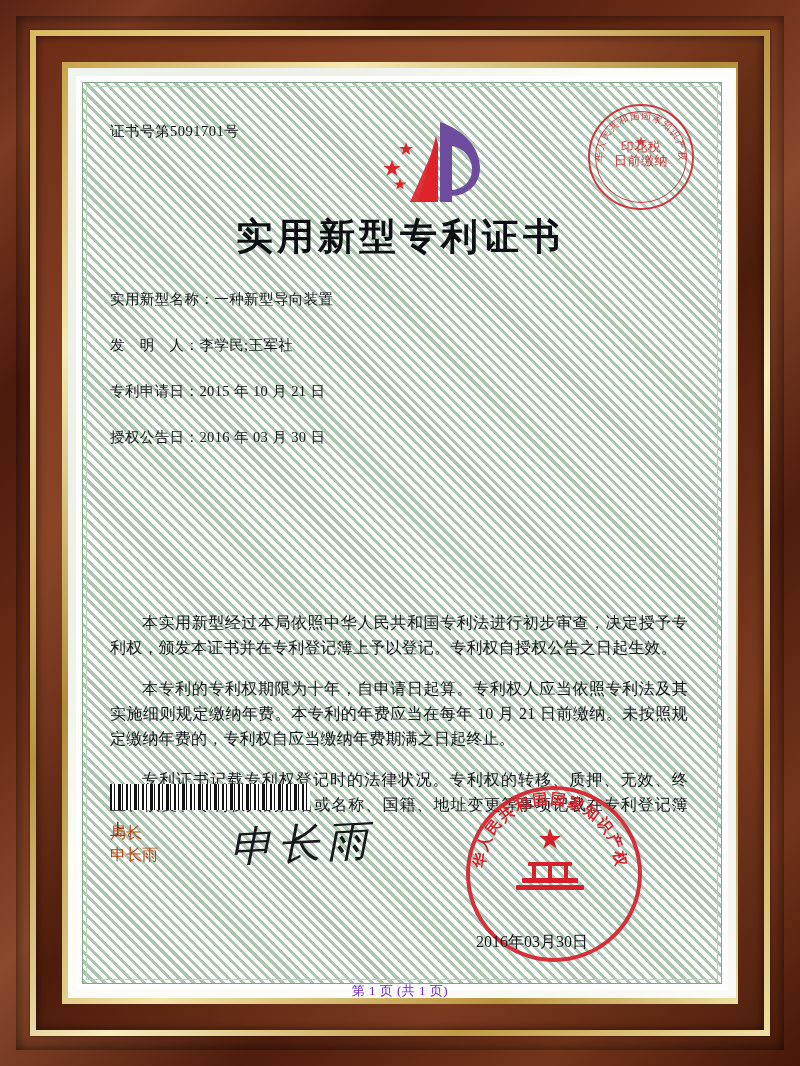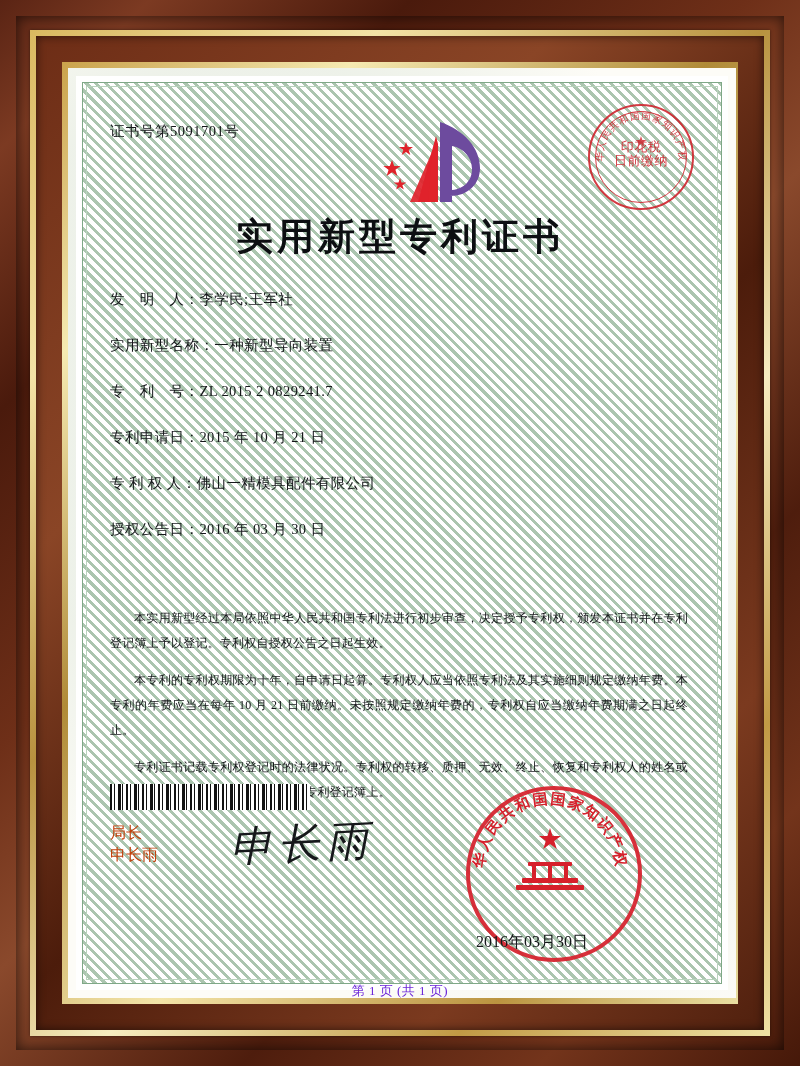--- a/index.html
+++ b/index.html
@@ -163,21 +163,21 @@
   }
   .field .k { display:inline-block; }
   .field .v { }
 
   .paras {
     position: absolute;
     left: 12px; top: 500px;
     width: 578px;
   }
   .para {
-    font-size: 12px;
+    font-size: 16px;
     line-height: 25px;
     color: #15171a;
     text-indent: 2em;
     text-align: justify;
     letter-spacing: .2px;
     margin-bottom: 2px;
   }
 
   .barcode {
     position: absolute;
@@ -288,33 +288,27 @@
         <div class="ctr">
           <div>印花税</div>
           <div>日前缴纳</div>
         </div>
       </div>
 
       <h1 class="title">实用新型专利证书</h1>
 
       <div class="fields">
         <div class="field">
+          <span class="k">实用新型名称：</span><span class="v">一种新型导向装置</span>
+        </div>
+        <div class="field">
           <span class="k">发　明　人：</span><span class="v">李学民;王军社</span>
-        </div>
-        <div class="field">
-          <span class="k">实用新型名称：</span><span class="v">一种新型导向装置</span>
-        </div>
-        <div class="field">
-          <span class="k">专　利　号：</span><span class="v">ZL 2015 2 0829241.7</span>
         </div>
         <div class="field">
           <span class="k">专利申请日：</span><span class="v">2015 年 10 月 21 日</span>
-        </div>
-        <div class="field">
-          <span class="k">专 利 权 人：</span><span class="v">佛山一精模具配件有限公司</span>
         </div>
         <div class="field">
           <span class="k">授权公告日：</span><span class="v">2016 年 03 月 30 日</span>
         </div>
       </div>
 
       <div class="paras">
         <p class="para">本实用新型经过本局依照中华人民共和国专利法进行初步审查，决定授予专利权，颁发本证书并在专利登记簿上予以登记。专利权自授权公告之日起生效。</p>
         <p class="para">本专利的专利权期限为十年，自申请日起算。专利权人应当依照专利法及其实施细则规定缴纳年费。本专利的年费应当在每年 10 月 21 日前缴纳。未按照规定缴纳年费的，专利权自应当缴纳年费期满之日起终止。</p>
         <p class="para">专利证书记载专利权登记时的法律状况。专利权的转移、质押、无效、终止、恢复和专利权人的姓名或名称、国籍、地址变更等事项记载在专利登记簿上。</p>

